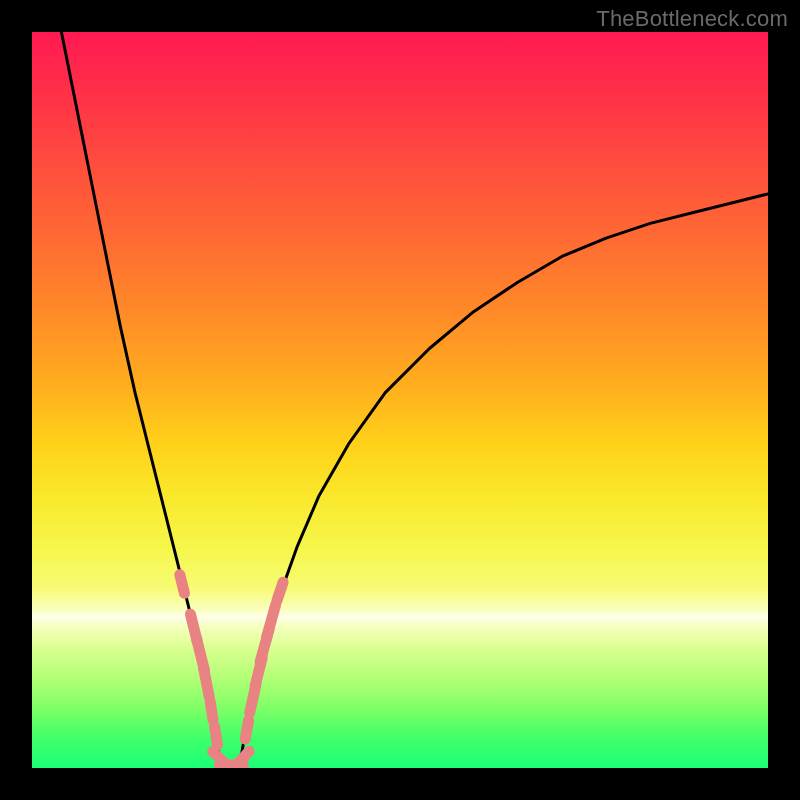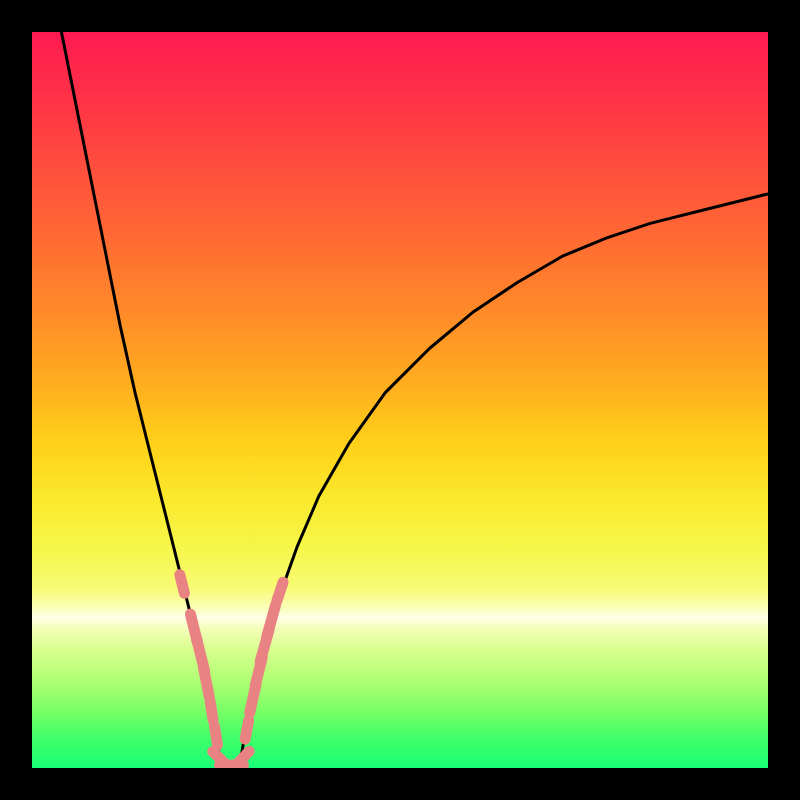--- a/index.html
+++ b/index.html
@@ -97,13 +97,14 @@
           <line x1="213.14" y1="707.16" x2="216.68" y2="688.29" stroke="#e98383" stroke-width="11" stroke-linecap="round"></line>
           <line x1="217.68" y1="680.87" x2="223.92" y2="652.76" stroke="#e98383" stroke-width="11" stroke-linecap="round"></line>
           <line x1="223.20" y1="653.55" x2="230.18" y2="625.61" stroke="#e98383" stroke-width="11" stroke-linecap="round"></line>
           <line x1="228.08" y1="630.01" x2="237.07" y2="597.64" stroke="#e98383" stroke-width="11" stroke-linecap="round"></line>
           <line x1="234.70" y1="604.99" x2="243.70" y2="572.61" stroke="#e98383" stroke-width="11" stroke-linecap="round"></line>
           <line x1="245.00" y1="568.47" x2="251.07" y2="550.25" stroke="#e98383" stroke-width="11" stroke-linecap="round"></line>
         </g>
     </svg>
   </div>
 
+  <div class="watermark">TheBottleneck.com</div>
 </div>
 
 </body></html>

